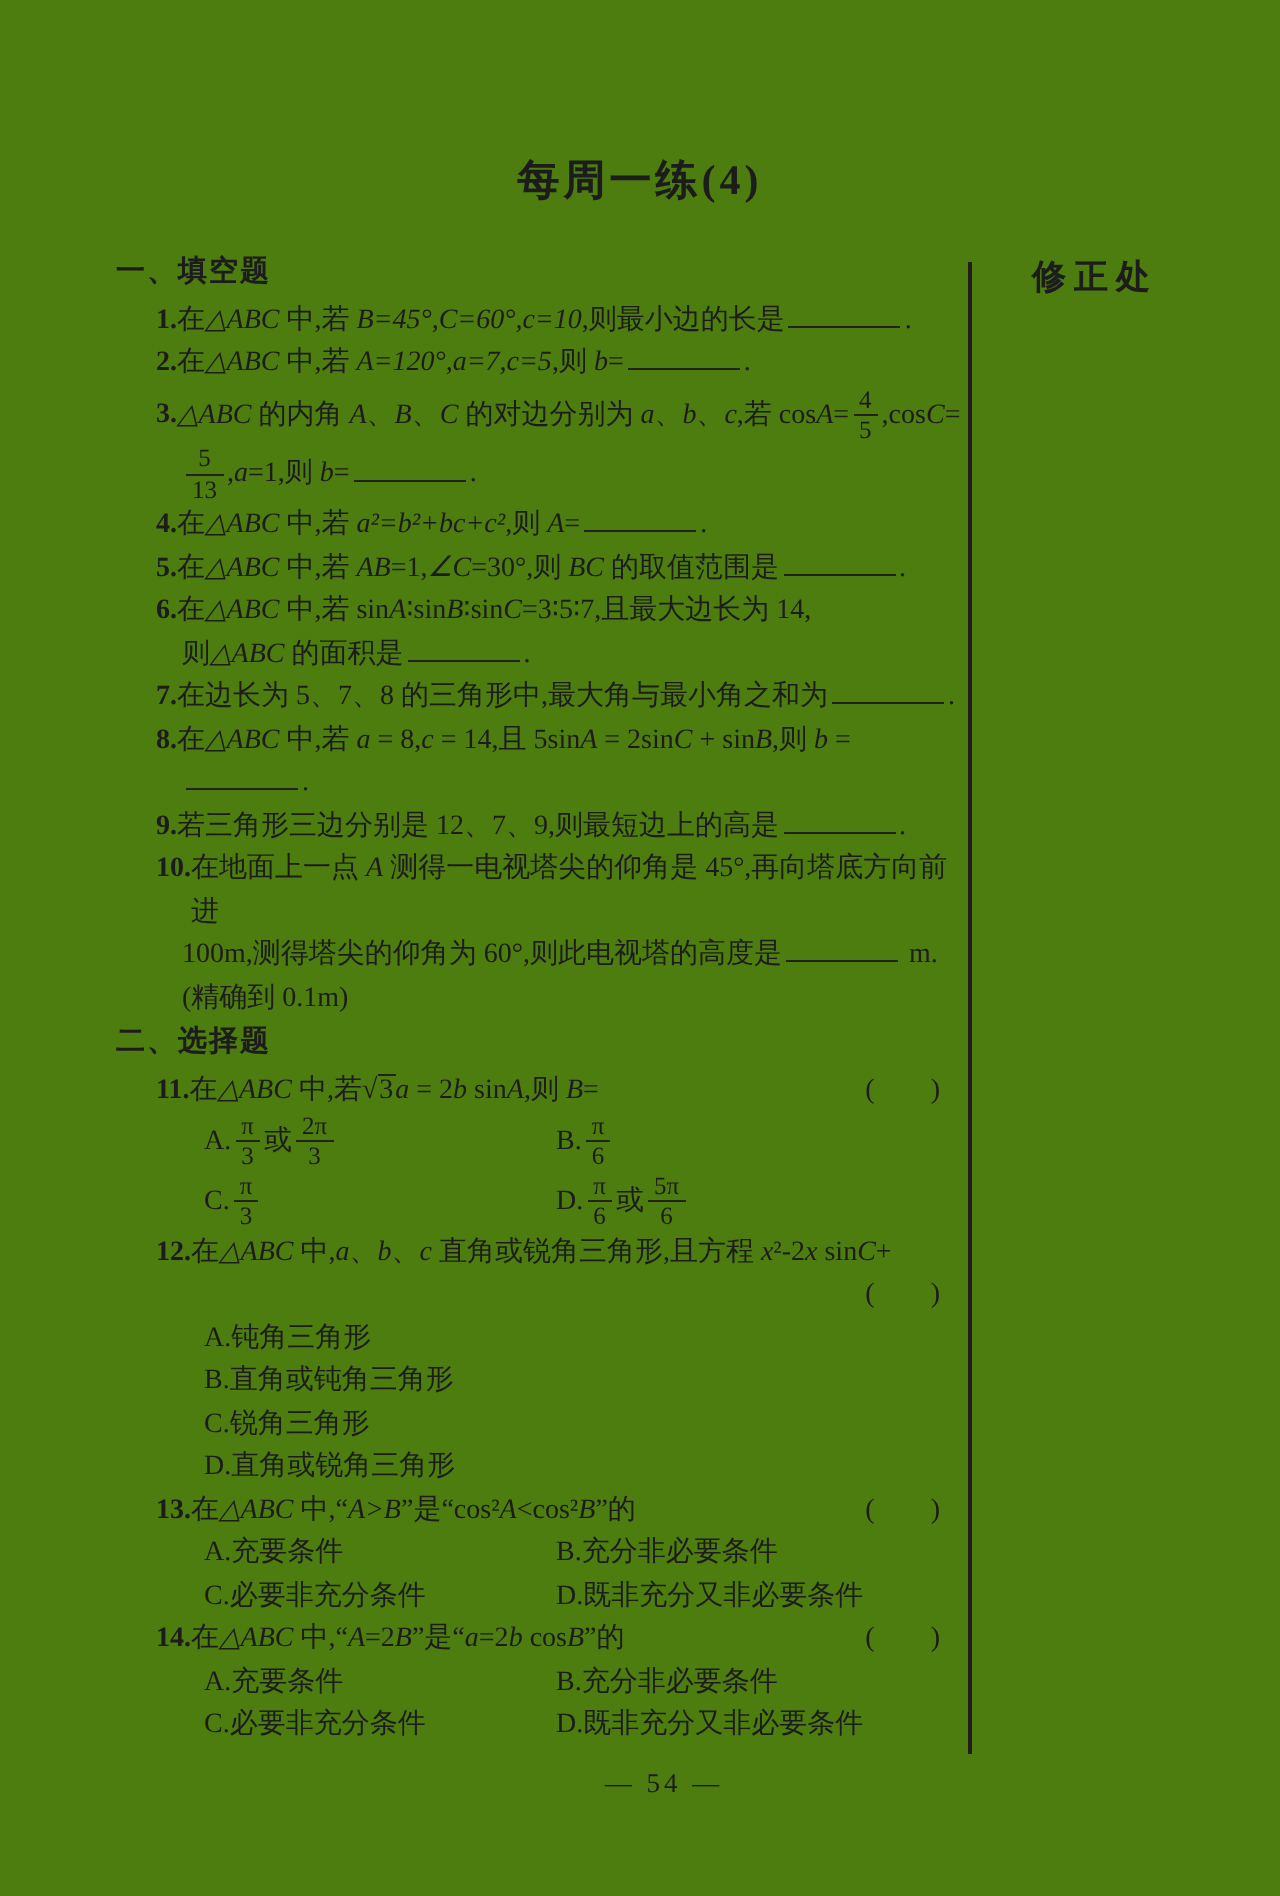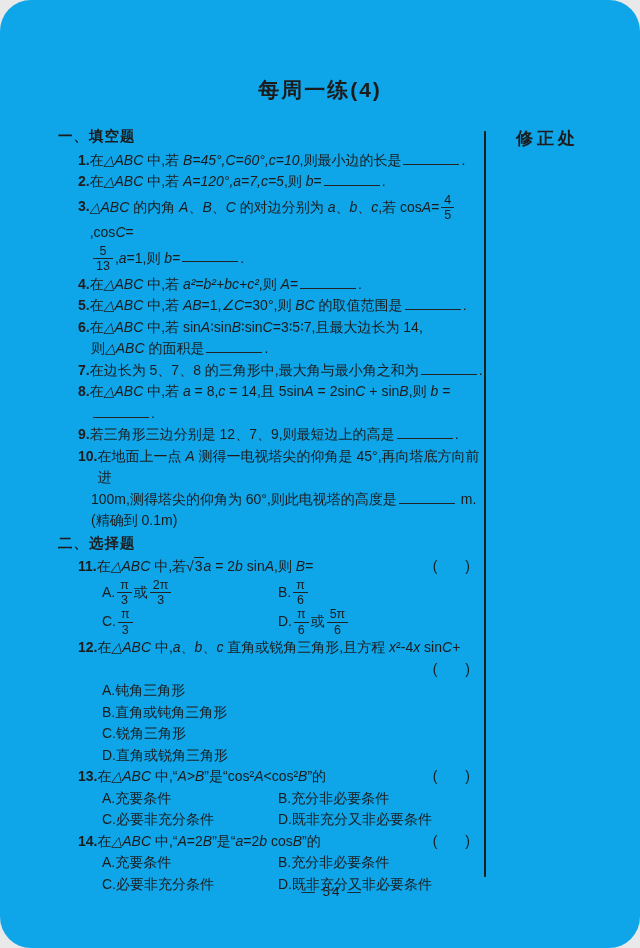--- a/index.html
+++ b/index.html
@@ -1,20 +1,19 @@
 <!DOCTYPE html>
 <html><head>
 <meta charset="utf-8">
 <style>
   html,body{margin:0;padding:0;background:#e9e9e9;}
   .page{
     position:relative;width:640px;height:948px;margin:0 auto;
-    background:#0ea5e9;color:#1c1c1c;overflow:hidden;
-    font-family:Liberation Sans, sans-serif;
-    border-radius:31px;
+    background:#4d7c0f;color:#1c1c1c;overflow:hidden;
+    font-family:Liberation Serif, serif;
   }
   .title{
     position:absolute;top:76px;left:0;width:640px;text-align:center;
     font-size:21px;font-weight:bold;letter-spacing:2px;
   }
   .correction{
     position:absolute;top:127px;left:516px;
     font-size:17px;font-weight:bold;letter-spacing:4px;white-space:nowrap;
   }
   .vrule{
@@ -150,21 +149,21 @@
         <div class="opts cols2">
           <div class="opt"><span class="olabel">A.</span><span class="frac"><span class="num">π</span><span class="den">3</span></span><span>或</span><span class="frac"><span class="num">2π</span><span class="den">3</span></span></div>
           <div class="opt"><span class="olabel">B.</span><span class="frac"><span class="num">π</span><span class="den">6</span></span></div>
           <div class="opt"><span class="olabel">C.</span><span class="frac"><span class="num">π</span><span class="den">3</span></span></div>
           <div class="opt"><span class="olabel">D.</span><span class="frac"><span class="num">π</span><span class="den">6</span></span><span>或</span><span class="frac"><span class="num">5π</span><span class="den">6</span></span></div>
         </div>
       </div>
       <div class="question">
         <div class="qline first">
           <span class="qnum">12.</span>
-          <span class="lbody"><span>在</span><span class="mi">△ABC</span><span> 中,</span><span class="mi">a</span><span>、</span><span class="mi">b</span><span>、</span><span class="mi">c</span><span> 直角或锐角三角形,且方程 </span><span class="mi">x</span><span>²-4</span><span class="mi">x</span><span> sin</span><span class="mi">C</span><span>+</span></span>
+          <span class="lbody"><span>在</span><span class="mi">△ABC</span><span> 中,</span><span class="mi">a</span><span>、</span><span class="mi">b</span><span>、</span><span class="mi">c</span><span> 直角或锐角三角形,且方程 </span><span class="mi">x</span><span>²-2</span><span class="mi">x</span><span> sin</span><span class="mi">C</span><span>+</span></span>
         </div>
         <div class="qline cont">
           <span class="paren">(  )</span>
         </div>
         <div class="opts cols1">
           <div class="opt"><span class="olabel">A.</span><span>钝角三角形</span></div>
           <div class="opt"><span class="olabel">B.</span><span>直角或钝角三角形</span></div>
           <div class="opt"><span class="olabel">C.</span><span>锐角三角形</span></div>
           <div class="opt"><span class="olabel">D.</span><span>直角或锐角三角形</span></div>
         </div>

